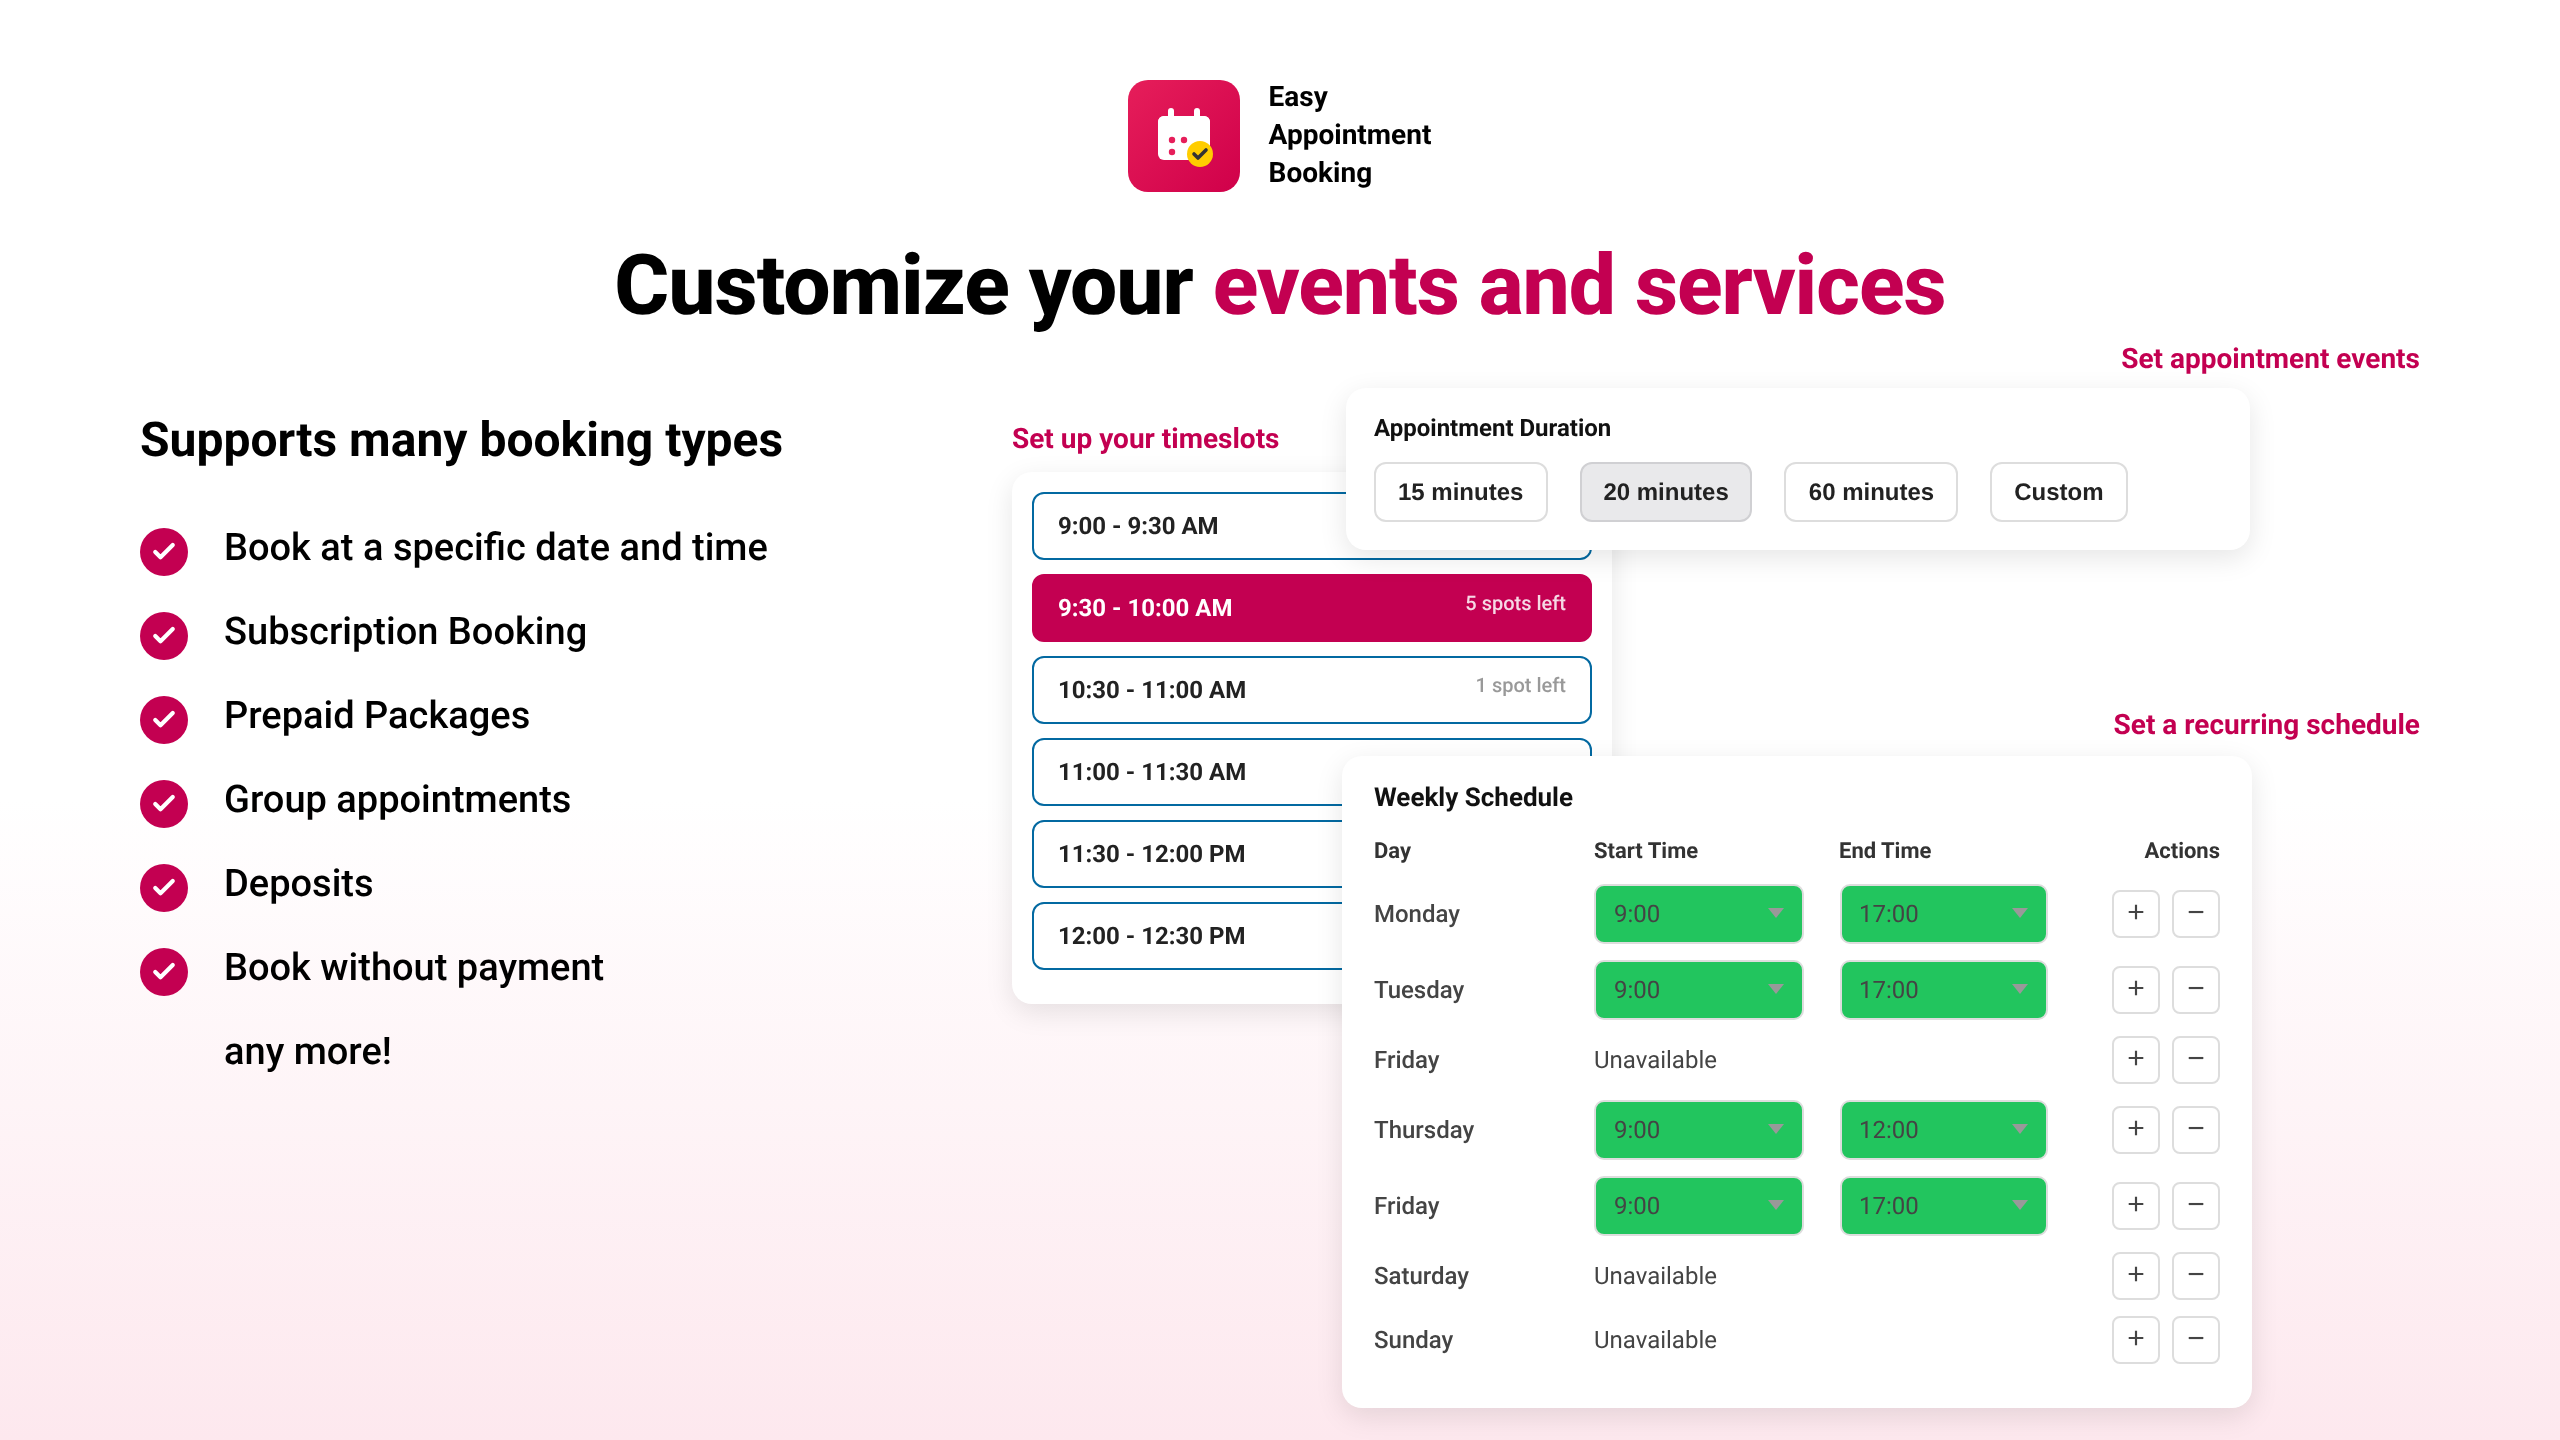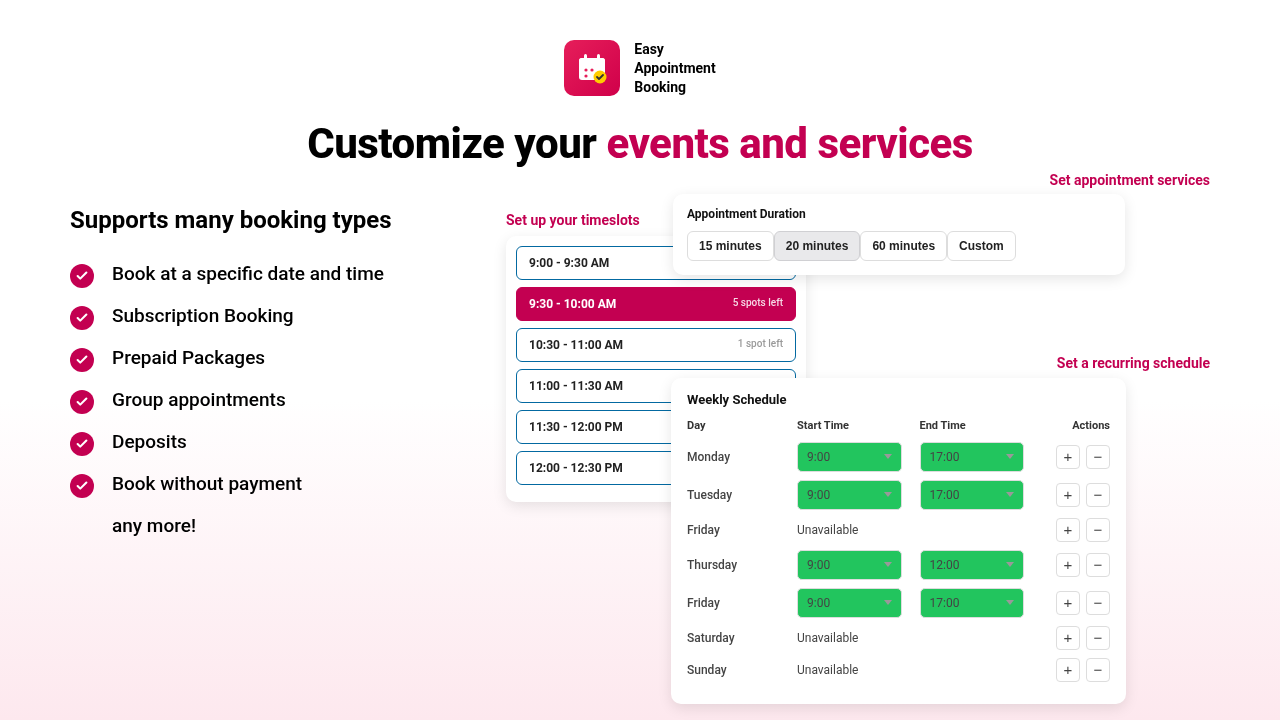--- a/index.html
+++ b/index.html
@@ -26,21 +26,21 @@
 .details-label { top: -34px; right: 0; }
 .recurring-label { top: 149px; right: 0; }
 .panel { background: #fff; border-radius: 10px; box-shadow: 0 4px 14px rgba(0,0,0,0.10); position: absolute; }
 .timeslots-panel { top: 30px; left: 0; width: 300px; padding: 10px; }
 .slot { border: 1px solid #0369a1; border-radius: 6px; padding: 9px 12px; font-size: 12px; font-weight: 700; color: #222; margin-bottom: 7px; display: flex; justify-content: space-between; align-items: flex-start; cursor: pointer; }
 .slot.active { background: #c30051; border-color: #c30051; color: #fff; }
 .slot .sub { font-size: 10px; font-weight: 500; opacity: 0.85; }
 .slot .sub.dim { color: #888; }
 .duration-panel { top: -12px; left: 167px; width: 452px; padding: 13px 14px 14px; }
 .duration-title { font-size: 12px; font-weight: 700; color: #111; margin-bottom: 10px; }
-.duration-options { display: flex; gap: 0; }
+.duration-options { display: flex; gap: 16px; }
 .dur-btn { border: 1px solid #ddd; background: #fff; border-radius: 6px; padding: 7px 11px; font-size: 12px; font-weight: 600; color: #222; cursor: pointer; }
 .dur-btn.sel { background: #e9e9eb; border-color: #d0d0d3; }
 .schedule-panel { top: 172px; left: 165px; width: 455px; padding: 14px 16px; }
 .schedule-title { font-size: 13px; font-weight: 700; color: #111; margin-bottom: 12px; }
 .sched-header, .sched-row { display: grid; grid-template-columns: 92px 1fr 1fr 68px; gap: 18px; align-items: center; }
 .sched-header { font-size: 11px; font-weight: 700; color: #333; margin-bottom: 10px; }
 .sched-header .act { text-align: right; }
 .sched-row { margin-bottom: 8px; font-size: 12px; color: #444; }
 .day { font-weight: 500; }
 .time-sel { border: 1px solid #ddd; border-radius: 5px; height: 30px; display: flex; align-items: center; justify-content: space-between; padding: 0 9px; background: #22c55e; font-size: 12px; color: #444; cursor: pointer; }
@@ -131,21 +131,21 @@
               </svg>
             </span>
             <span>Book without payment</span>
           </li>
         </ul>
       <div class="extra-line">any more!</div>
     </div>
 
     <div class="right">
       <div class="label-red timeslots-label">Set up your timeslots</div>
-      <div class="label-red details-label">Set appointment services</div>
+      <div class="label-red details-label">Set appointment events</div>
       <div class="label-red recurring-label">Set a recurring schedule</div>
 
       <div class="panel timeslots-panel" id="timeslots-panel">
           <div class="slot">
             <span>9:00 - 9:30 AM</span>
           </div>
           <div class="slot active">
             <span>9:30 - 10:00 AM</span>
             <span class="sub">5 spots left</span>
           </div>

